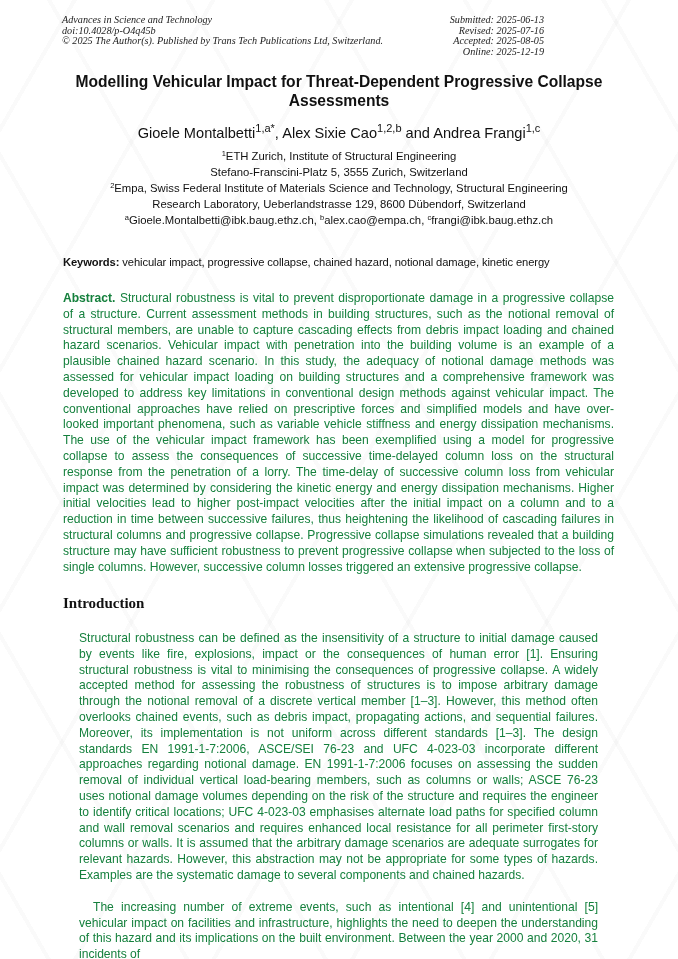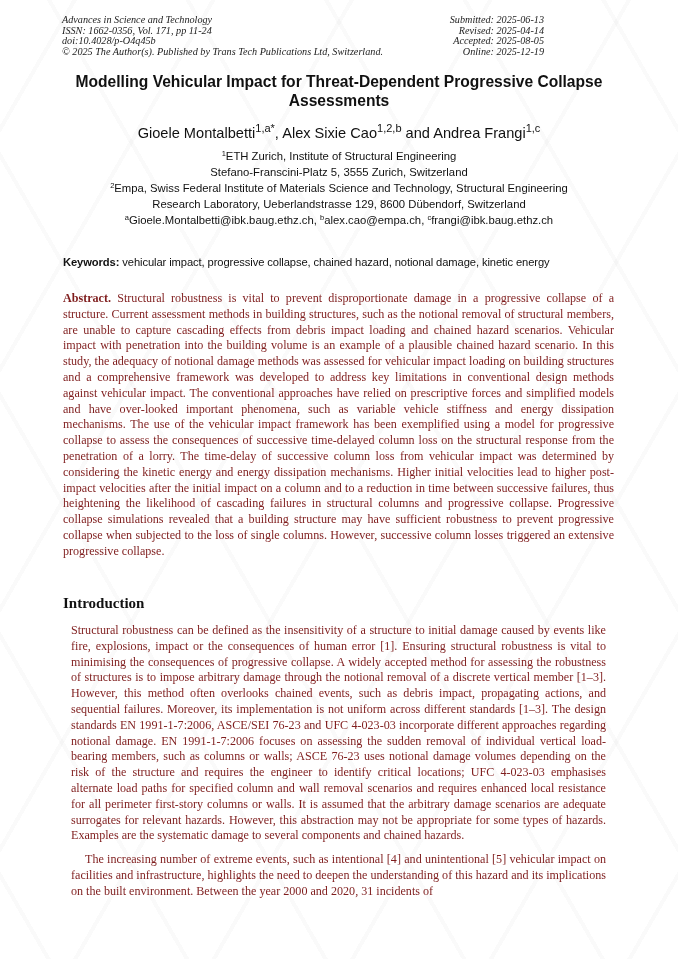--- a/index.html
+++ b/index.html
@@ -49,50 +49,49 @@
   .aff2 { top: 181px; }
   .emails { top: 213px; }
   .keywords {
     position: absolute; left: 63px; width: 560px; top: 255px;
     font-family: "Liberation Sans", sans-serif; font-size: 11.2px; line-height: 14px;
     letter-spacing: -0.1px;
   }
   .keywords b { font-weight: bold; }
   .body-text {
     position: absolute; left: 63px; width: 551px;
-    font-family: Liberation Serif, serif; font-size: 12.1px; line-height: 15.8px;
-    text-align: justify; color: #7f1d1d;
+    font-family: Liberation Sans, sans-serif; font-size: 12.1px; line-height: 15.8px;
+    text-align: justify; color: #15803d;
   }
   .abstract { top: 291px; }
   .abstract b { font-weight: bold; }
   .section-head {
     position: absolute; left: 63px; top: 595px;
     font-family: "Liberation Serif", serif; font-weight: bold; font-size: 15px;
   }
   .intro { top: 615px; }
-  .intro p { margin: 8px; }
+  .intro p { margin: 16px; }
   .intro p.indent { text-indent: 14px; }
 </style>
 </head>
 <body>
 
 <div class="watermark"></div>
 
 <div class="page">
 
   <div class="hdr-left">
     <div>Advances in Science and Technology</div>
-    <div>ISSN: 1662-0356, Vol. 171, pp 11-24</div>
     <div>doi:10.4028/p-O4q45b</div>
     <div>© 2025 The Author(s). Published by Trans Tech Publications Ltd, Switzerland.</div>
   </div>
 
   <div class="hdr-right">
     <div>Submitted: 2025-06-13</div>
-    <div>Revised: 2025-04-14</div>
+    <div>Revised: 2025-07-16</div>
     <div>Accepted: 2025-08-05</div>
     <div>Online: 2025-12-19</div>
   </div>
 
   <div class="title">Modelling Vehicular Impact for Threat-Dependent Progressive Collapse Assessments</div>
 
   <div class="authors">
     <span>Gioele Montalbetti</span><sup>1,a*</sup><span>, </span><span>Alex Sixie Cao</span><sup>1,2,b</sup><span style="white-space:pre"> and </span><span>Andrea Frangi</span><sup>1,c</sup>
   </div>
 

